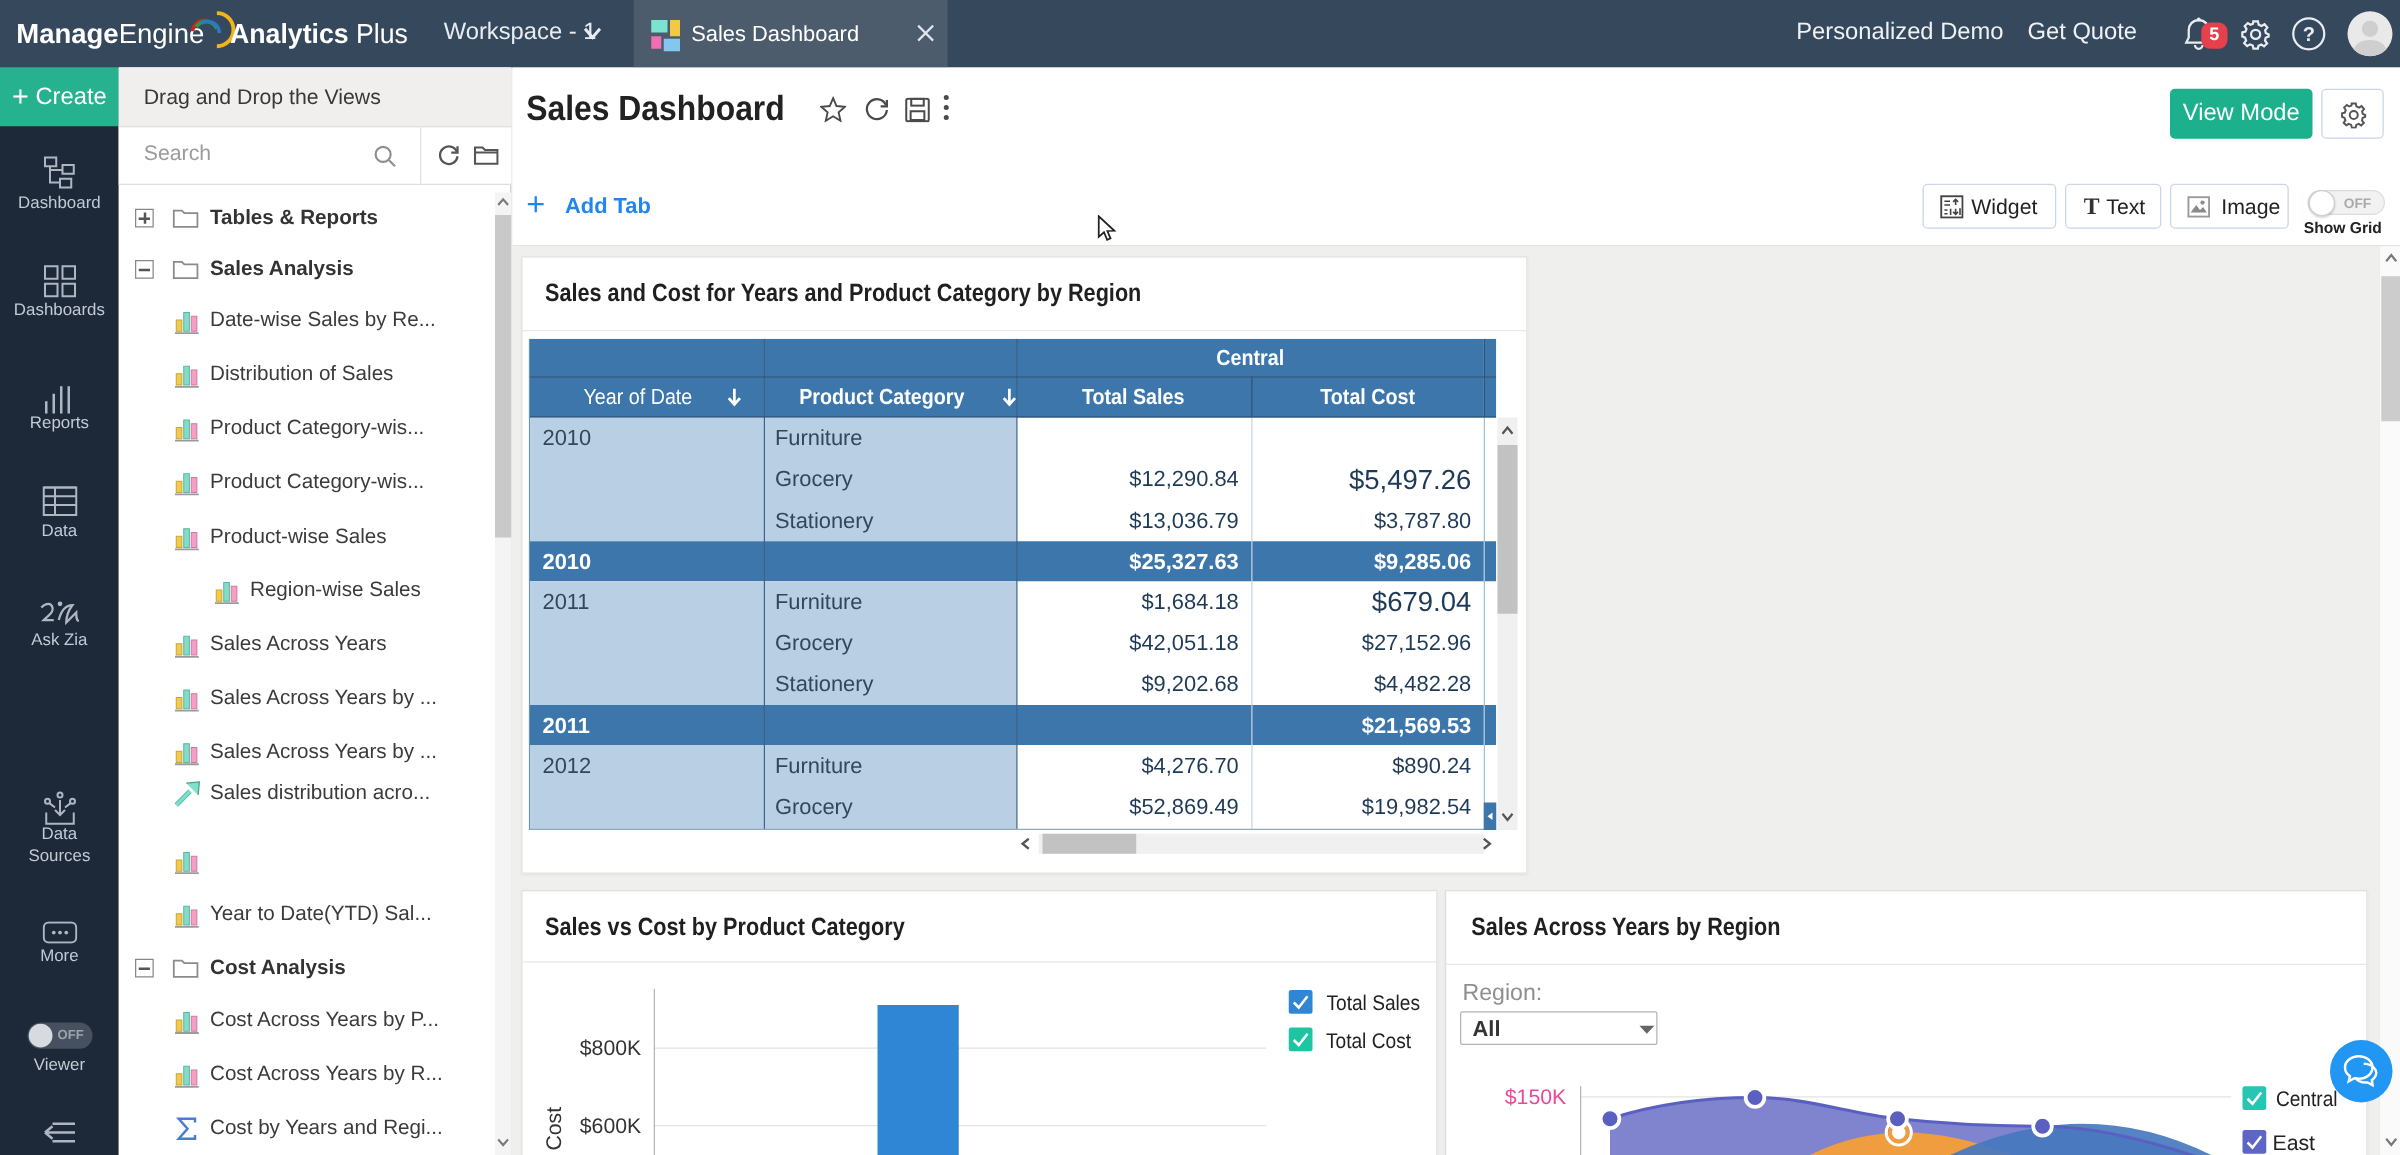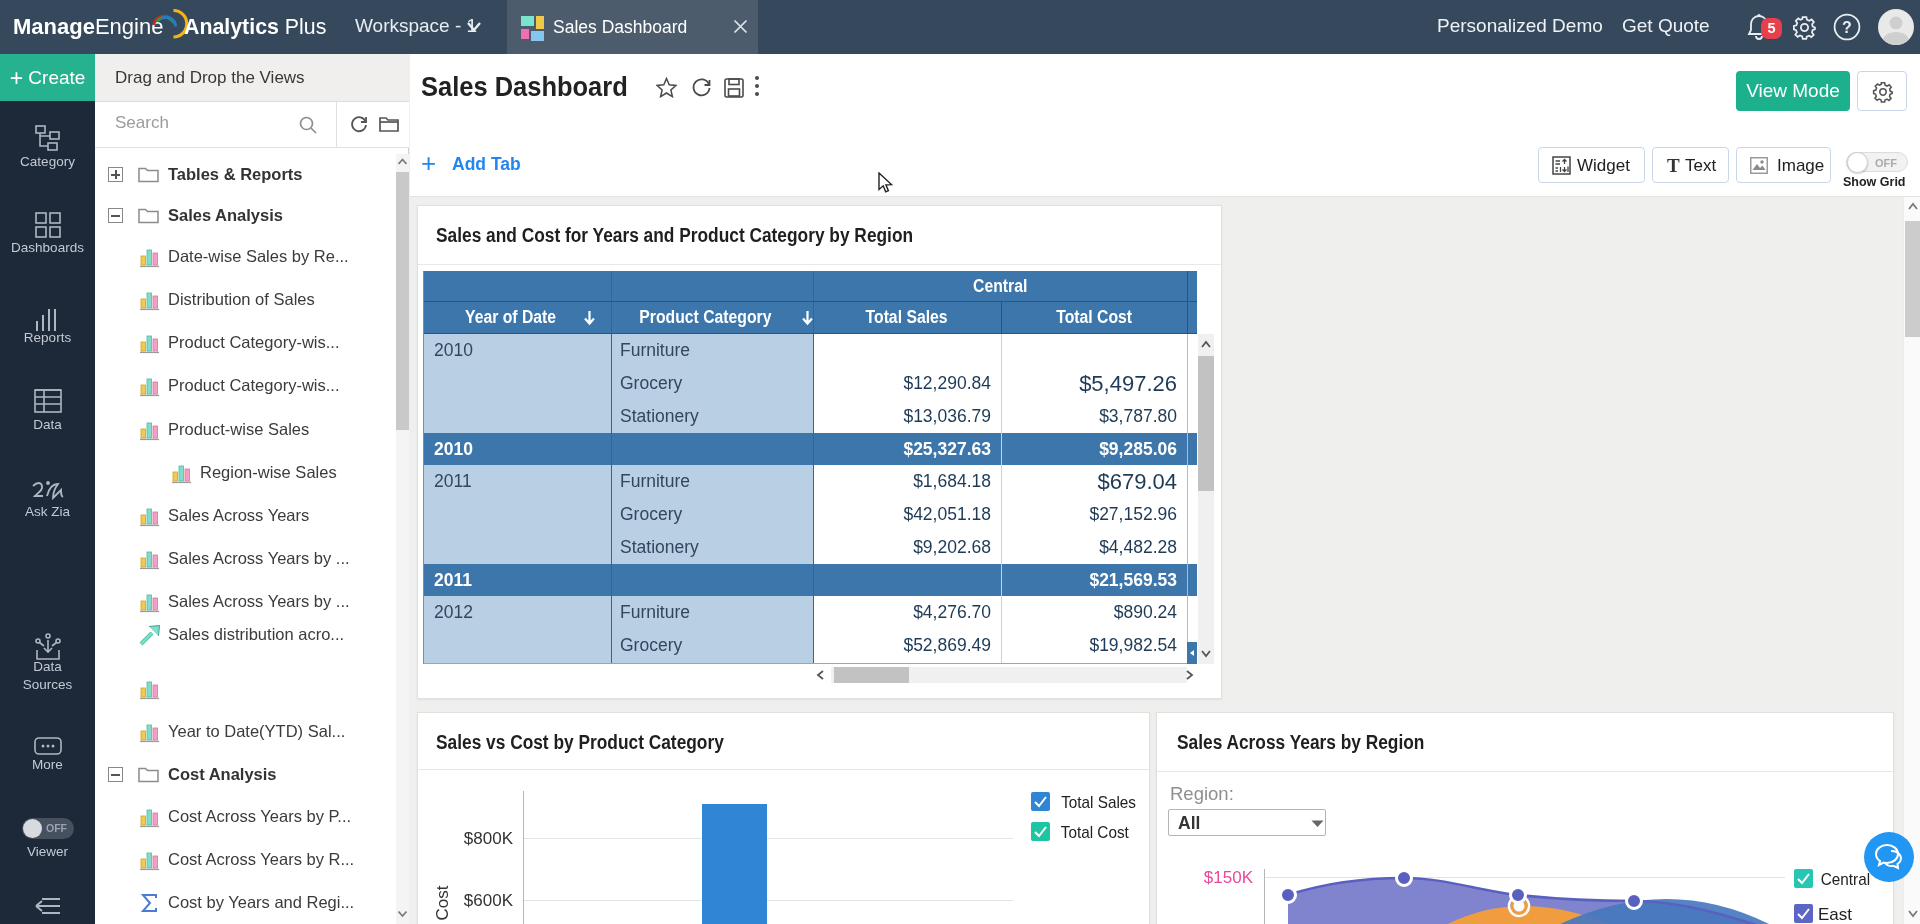--- a/index.html
+++ b/index.html
@@ -82,21 +82,21 @@
   <div class="abs" id="sidebar">
     <div class="abs" id="createbtn"><span style="font-size:23px; vertical-align:-2px;">+</span> Create</div>
     <svg class="abs" style="left:33px; top:70px;" width="30" height="28" viewBox="0 0 30 28">
         <g fill="none" stroke="#aeb6c1" stroke-width="1.6">
           <rect x="3" y="2" width="9" height="7"></rect>
           <rect x="17" y="8" width="9" height="7"></rect>
           <rect x="15" y="19" width="9" height="7"></rect>
           <path d="M7 9 L7 22 L15 22 M7 12 L17 12"></path>
         </g>
       </svg>
-    <div class="abs sbitem" style="top:100px;">Category</div>
+    <div class="abs sbitem" style="top:100px;">Dashboard</div>
     <svg class="abs" style="left:33px; top:157px;" width="30" height="28" viewBox="0 0 30 28">
         <g fill="none" stroke="#aeb6c1" stroke-width="1.6">
           <rect x="3" y="2" width="10" height="10"></rect>
           <rect x="17" y="2" width="10" height="10"></rect>
           <rect x="3" y="16" width="10" height="10"></rect>
           <rect x="17" y="16" width="10" height="10"></rect>
         </g>
       </svg>
     <div class="abs sbitem" style="top:186px;">Dashboards</div>
     <svg class="abs" style="left:34px; top:251px;" width="28" height="26" viewBox="0 0 28 26">
@@ -393,21 +393,21 @@
   <div class="abs" id="canvas" style="left:410px; top:197px; width:1510px; height:727px;">
     <div class="card" id="card1" style="left:7px; top:8px; width:805px; height:494px;">
       <div class="cardtitle">Sales and Cost for Years and Product Category by Region</div>
       <div class="abs" style="left:0; top:58px; width:805px; height:1px; background:#e8e8e8;"></div>
       <div class="abs" id="ptable" style="left:5px; top:65px; width:774px; height:393px; overflow:hidden;">
         <div class="abs" style="left:0;top:0;width:764px;height:30px;background:#3d76ab;"></div>
         <div class="abs" style="left:764px;top:0;width:10px;height:30px;background:#3d76ab;"></div>
         <div class="abs" style="left:390px;top:0;width:374px;height:30px;color:#fff;font-weight:bold;font-size:17.5px;text-align:center;line-height:30px;"><span style="display:inline-block; transform:scaleX(0.9);">Central</span></div>
         <div class="abs" style="left:0;top:30px;width:764px;height:33px;background:#3d76ab;"></div>
         <div class="abs" style="left:764px;top:30px;width:10px;height:33px;background:#3d76ab;"></div>
-        <div class="abs" style="left:0;top:30px;width:188px;height:33px;color:#fff;font-weight:bold;font-size:17.5px;text-align:center;line-height:33px;"><span style="display:inline-block; transform:scaleX(0.9);">Year of Date</span><svg style="position:relative;top:3px;left:22px;" width="13" height="16" viewBox="0 0 13 16">
+        <div class="abs" style="left:0;top:30px;width:188px;height:33px;color:#fff;font-weight:normal;font-size:17.5px;text-align:center;line-height:33px;"><span style="display:inline-block; transform:scaleX(0.9);">Year of Date</span><svg style="position:relative;top:3px;left:22px;" width="13" height="16" viewBox="0 0 13 16">
               <path d="M6.5 1 L6.5 12 M2 8.5 L6.5 13.5 L11 8.5" fill="none" stroke="#fff" stroke-width="2.2"></path>
             </svg></div>
         <div class="abs" style="left:188px;top:30px;width:202px;height:33px;color:#fff;font-weight:bold;font-size:17.5px;text-align:center;line-height:33px;"><span style="display:inline-block; transform:scaleX(0.9);">Product Category</span><svg style="position:relative;top:3px;left:22px;" width="13" height="16" viewBox="0 0 13 16">
               <path d="M6.5 1 L6.5 12 M2 8.5 L6.5 13.5 L11 8.5" fill="none" stroke="#fff" stroke-width="2.2"></path>
             </svg></div>
         <div class="abs" style="left:390px;top:30px;width:188px;height:33px;color:#fff;font-weight:bold;font-size:17.5px;text-align:center;line-height:33px;"><span style="display:inline-block; transform:scaleX(0.9);">Total Sales</span></div>
         <div class="abs" style="left:578px;top:30px;width:186px;height:33px;color:#fff;font-weight:bold;font-size:17.5px;text-align:center;line-height:33px;"><span style="display:inline-block; transform:scaleX(0.9);">Total Cost</span></div>
         <div class="abs" style="left:0;top:63px;width:188px;height:99px;background:#b9cfe4;"></div>
         <div class="abs" style="left:188px;top:63px;width:202px;height:99px;background:#b9cfe4;"></div>
         <div class="abs" style="left:11px;top:63px;height:33px;line-height:33px;font-size:17.5px;color:#33475c;">2010</div>

